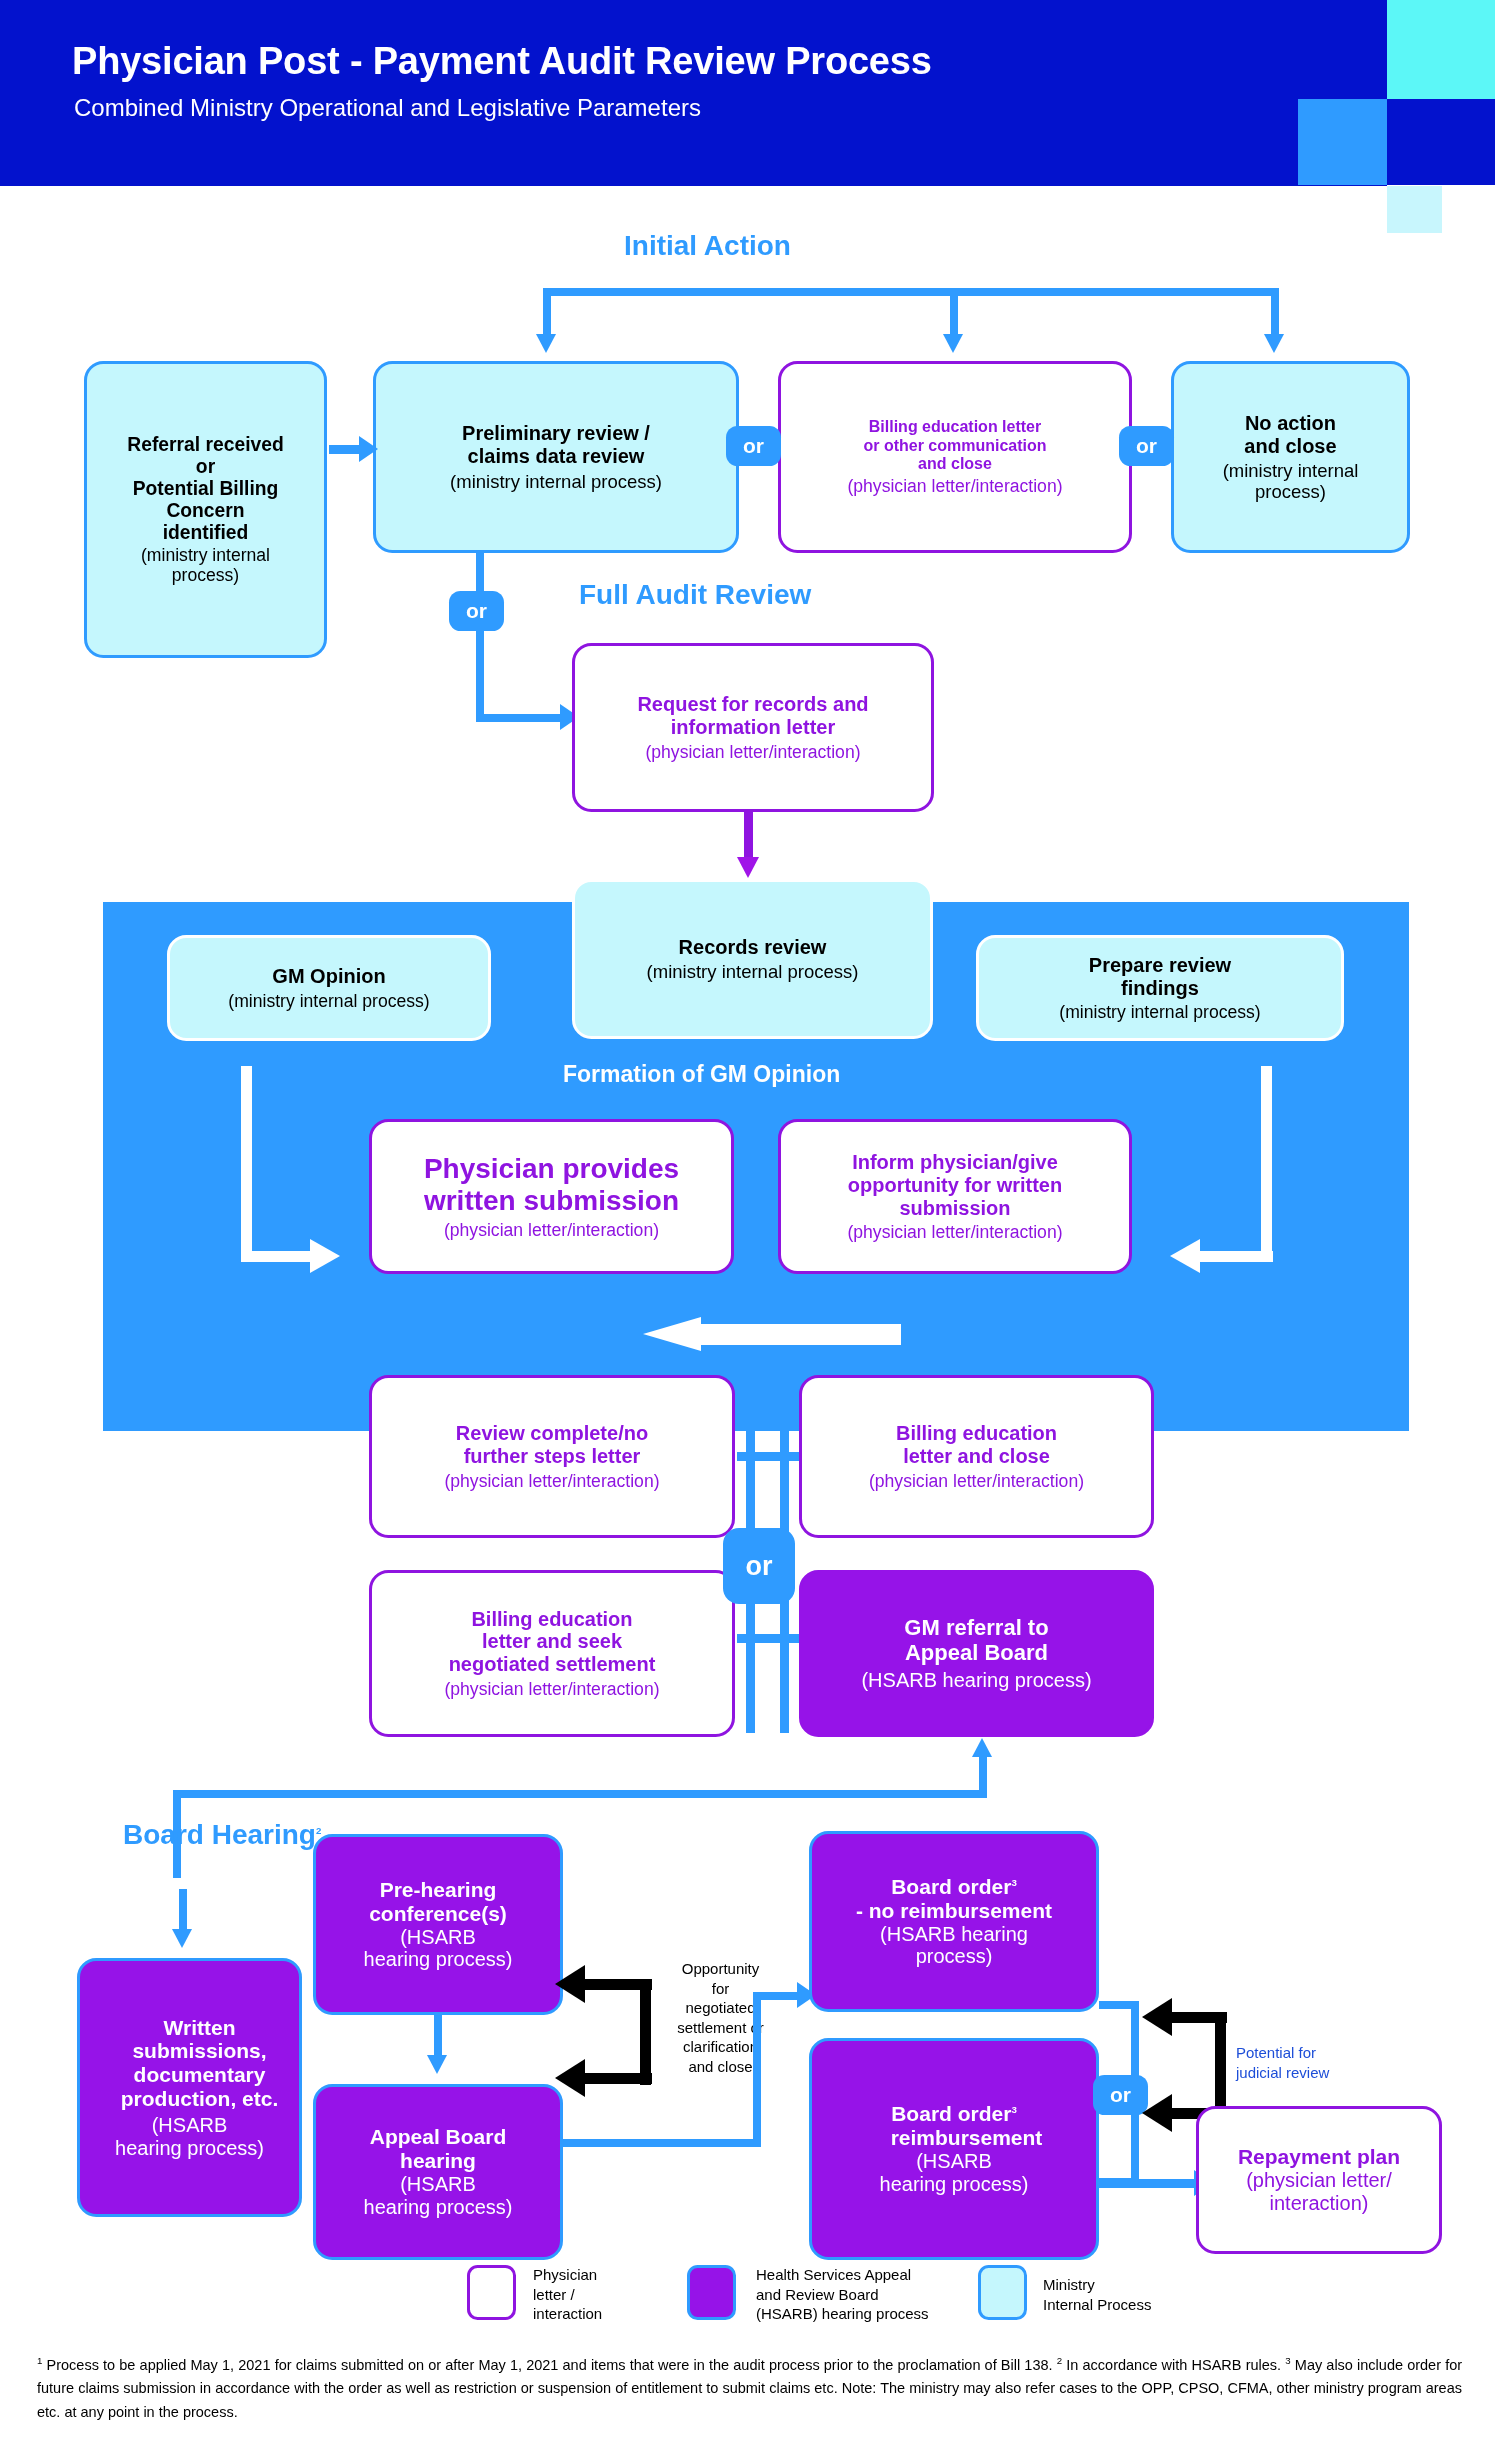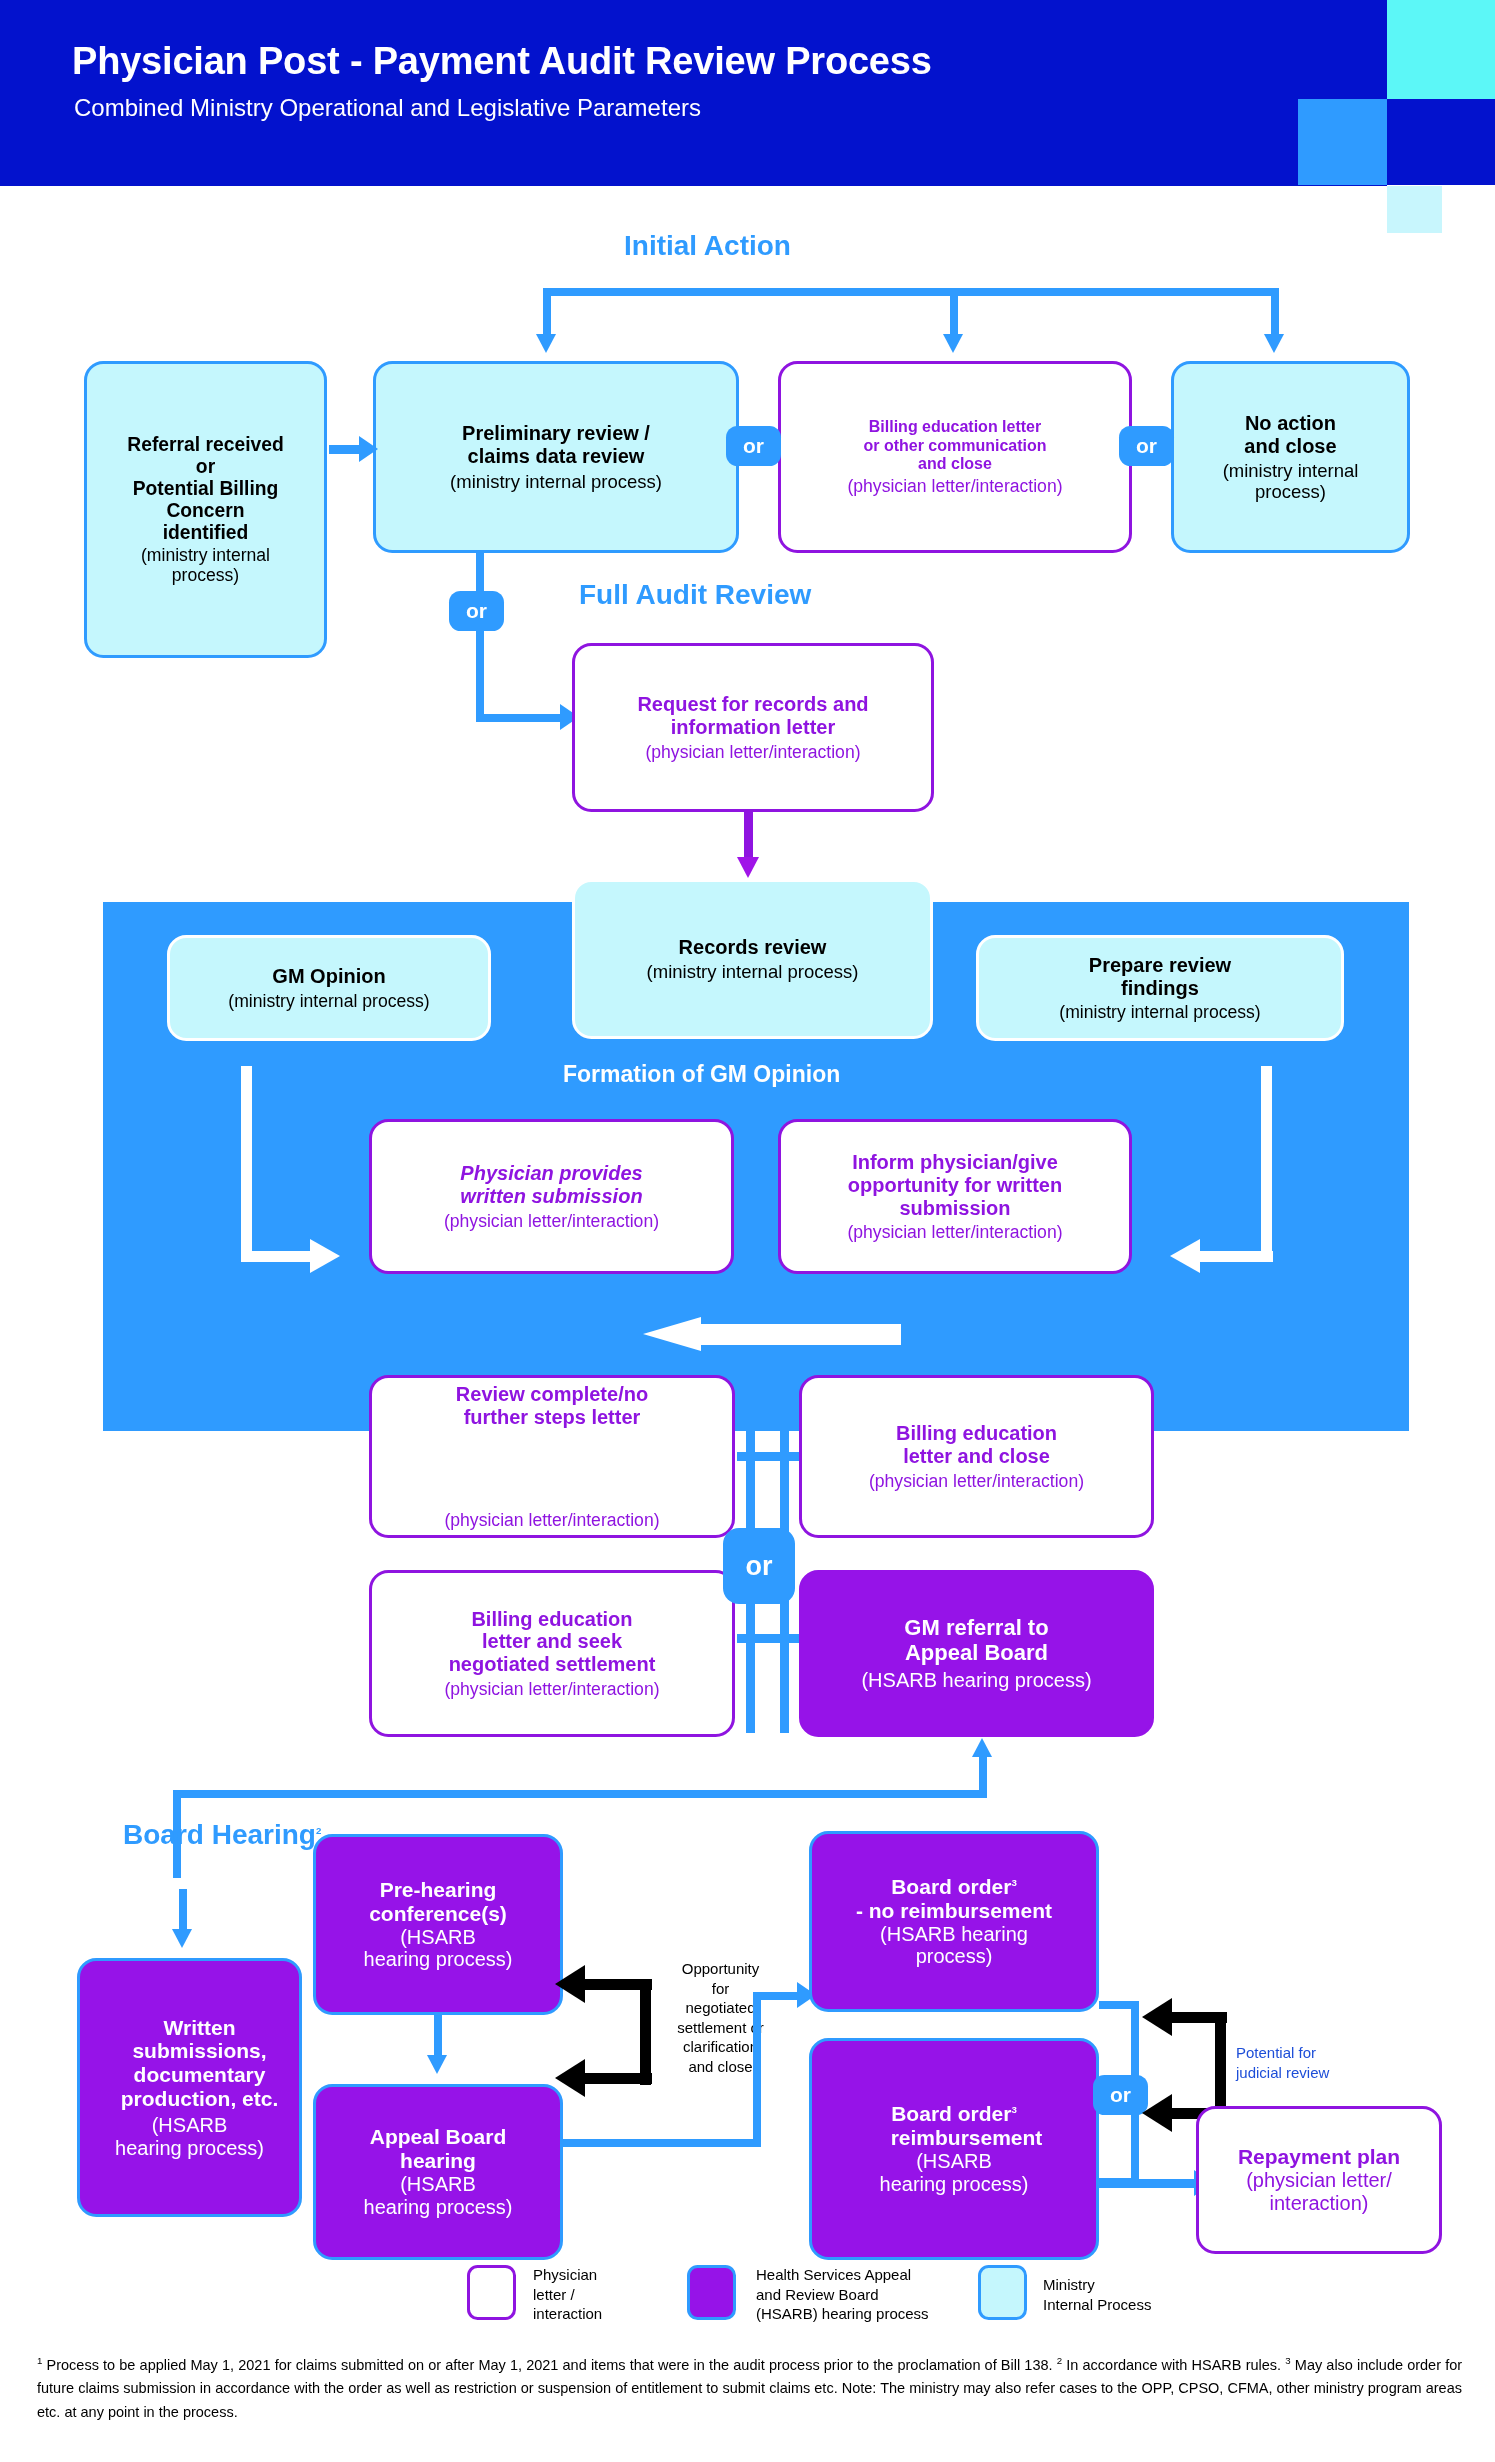--- a/index.html
+++ b/index.html
@@ -168,41 +168,41 @@
 
 <div class="ln-white" style="left:241px; top:1066px; width:11.4px; height:196px;"></div>
 <div class="ln-white" style="left:241px; top:1251px; width:75px; height:11.4px;"></div>
 <div class="arrow-right-white" style="left:310px; top:1239px;"></div>
 
 <div class="ln-white" style="left:1261px; top:1066px; width:11.4px; height:196px;"></div>
 <div class="ln-white" style="left:1200px; top:1251px; width:73px; height:11.4px;"></div>
 <div class="arrow-left-white" style="left:1170px; top:1239px;"></div>
 
 <div class="box box-physician" style="left:369px; top:1119px; width:365px; height:155px;">
-  <div class="t1" style="font-size:20px; white-space:pre-line;font-style:italic;">Physician provides
+  <div class="t1" style="font-size:28px; white-space:pre-line;">Physician provides
 written submission</div>
   <div class="t2" style="font-size:17.6px; margin-top:3.5px;">(physician letter/interaction)</div>
 </div>
 
 <div class="box box-physician" style="left:778px; top:1119px; width:354px; height:155px;">
   <div class="t1" style="font-size:20px; white-space:pre-line;">Inform physician/give
 opportunity for written
 submission</div>
   <div class="t2" style="font-size:17.6px; margin-top:2.6px;">(physician letter/interaction)</div>
 </div>
 
 <div class="ln-white" style="left:699px; top:1324px; width:202px; height:21px;"></div>
 <div class="arrow-left-white" style="left:643px; top:1317px; border-top-width:17.6px; border-bottom-width:17.6px; border-right-width:58px;"></div>
 
 <div class="ln" style="left:746px; top:1381px; width:8.8px; height:352px;"></div>
 <div class="ln" style="left:780px; top:1381px; width:8.8px; height:352px;"></div>
 <div class="ln" style="left:737px; top:1452px; width:62px; height:8.8px;"></div>
 <div class="ln" style="left:737px; top:1634px; width:62px; height:8.8px;"></div>
 
-<div class="box box-physician" style="left:369px; top:1375px; width:366px; height:163px;justify-content:space-between;">
+<div class="box box-physician" style="left:369px; top:1375px; width:366px; height:163px;">
   <div class="t1" style="font-size:20px; white-space:pre-line;">Review complete/no
 further steps letter</div>
   <div class="t2" style="font-size:17.6px; margin-top:3.5px;">(physician letter/interaction)</div>
 </div>
 
 <div class="box box-physician" style="left:799px; top:1375px; width:355px; height:163px;">
   <div class="t1" style="font-size:20px; white-space:pre-line;">Billing education
 letter and close</div>
   <div class="t2" style="font-size:17.6px; margin-top:3.5px;">(physician letter/interaction)</div>
 </div>

